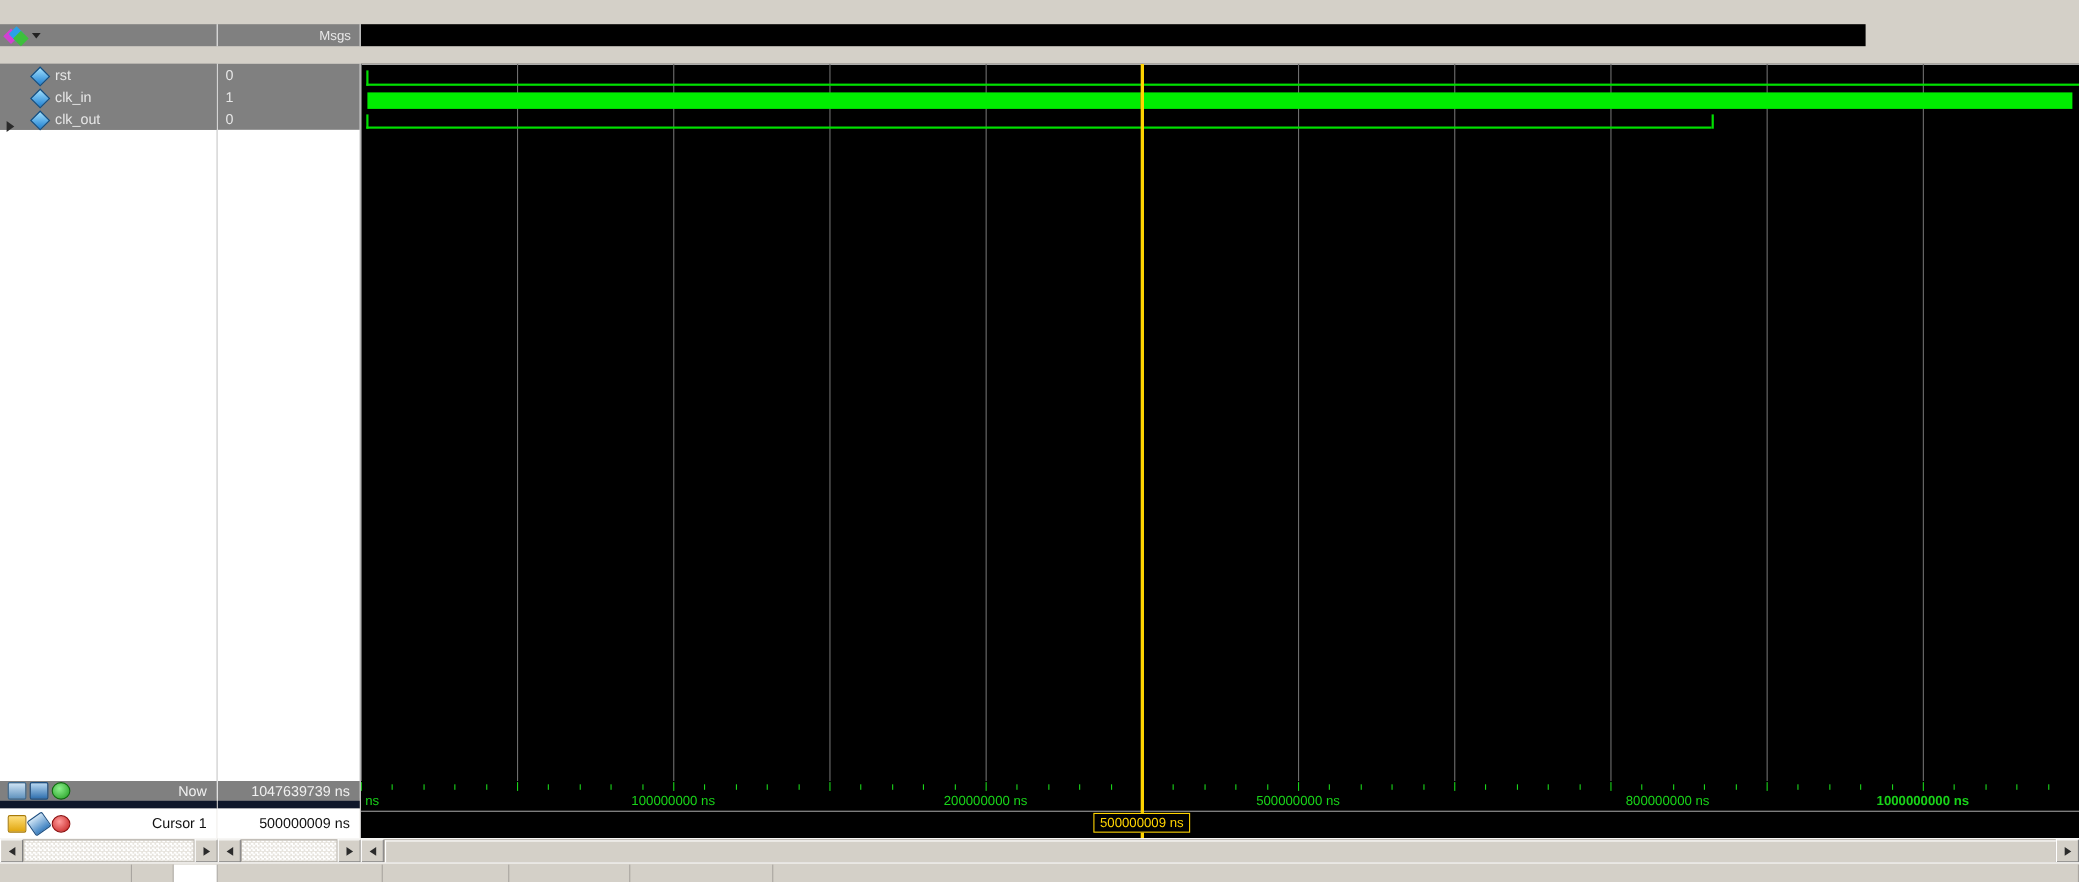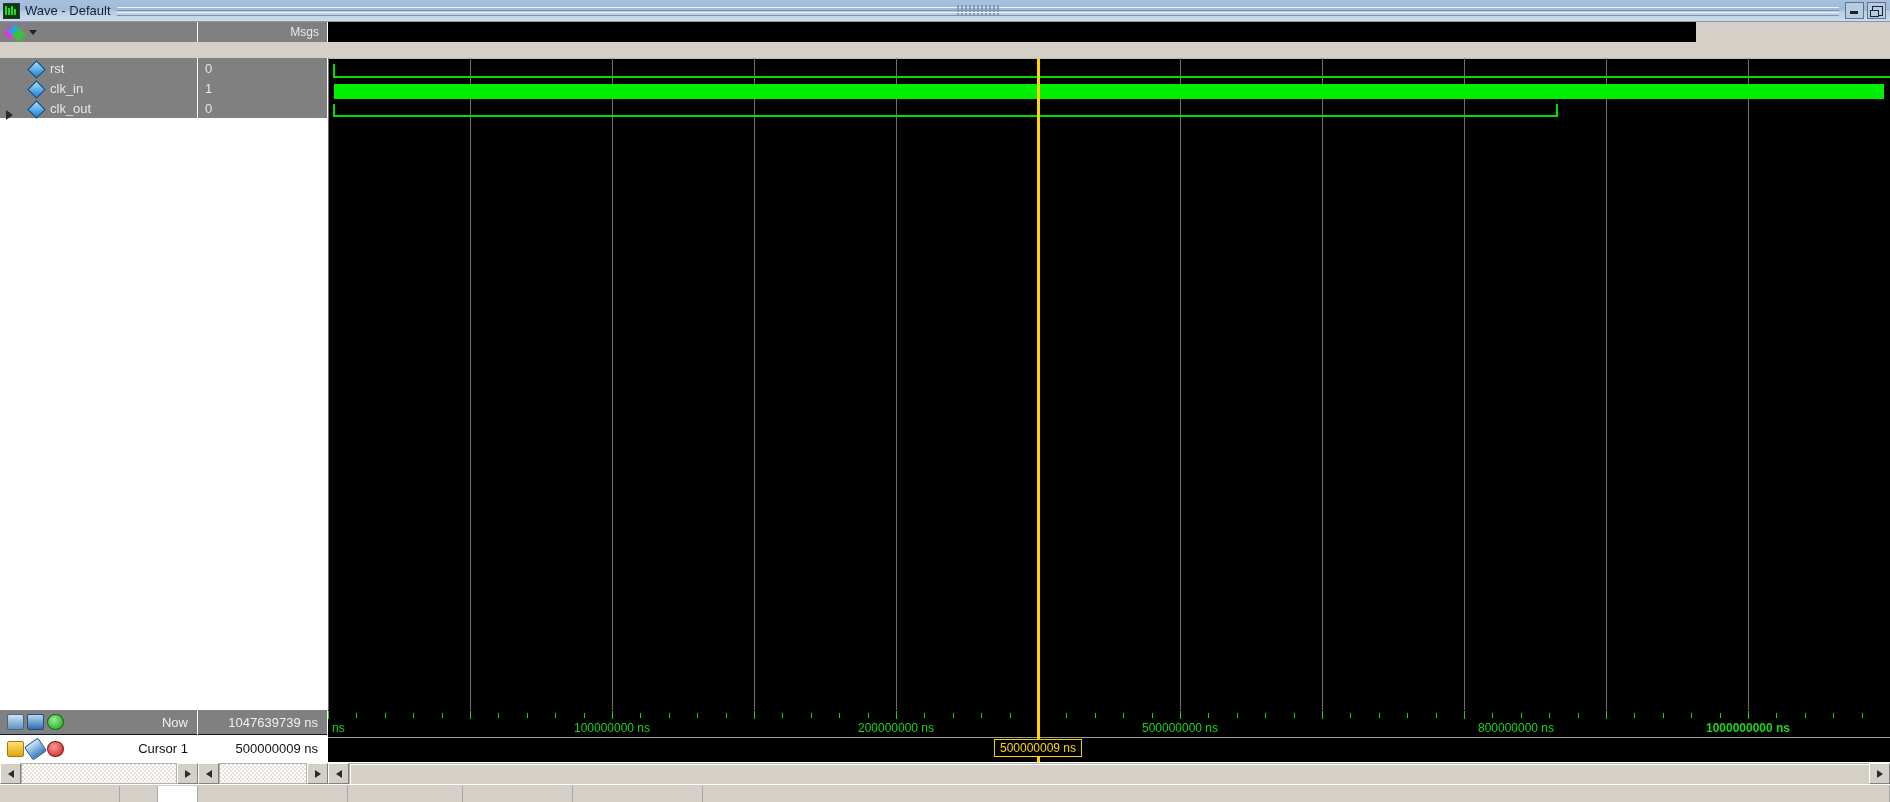--- a/index.html
+++ b/index.html
@@ -86,21 +86,21 @@
   .cursor{position:absolute;top:0;bottom:0;width:3px;background:#ffd400;}
   .cursor-red{position:absolute;width:3px;background:#e00000;}
 
   
   .footer{position:absolute;left:0;top:710px;width:1890px;height:52px;display:flex;}
   .f-left{width:198px;border-right:1px solid #fff;box-sizing:border-box;}
   .f-mid{width:130px;border-right:1px solid #fff;box-sizing:border-box;}
   .f-right{flex:1;background:#000;position:relative;overflow:hidden;}
   .f-now{height:25px;background:#808080;display:flex;align-items:center;
     justify-content:flex-end;padding-right:9px;color:#f0f0f0;font-size:13px;
-    box-sizing:border-box;border-bottom:1px solid #0f172a;}
+    box-sizing:border-box;border-bottom:7px solid #0f172a;}
   .f-cur{height:27px;background:#fff;display:flex;align-items:center;
     justify-content:flex-end;padding-right:9px;color:#111;font-size:13px;
     box-sizing:border-box;}
   .f-now.v{background:#808080;color:#f0f0f0;}
   .f-icons{position:absolute;left:7px;display:flex;gap:3px;align-items:center;}
   .mini{width:15px;height:14px;border-radius:2px;}
   .ic-save{background:linear-gradient(#cfe4f5,#5f91bd);border:1px solid #3d6a91;}
   .ic-win{background:linear-gradient(#b8d8f2,#2f6fae);border:1px solid #1d4f82;}
   .ic-add{background:radial-gradient(circle at 40% 35%,#8df08d,#1d9a1d);
     border-radius:50%;border:1px solid #0e6b0e;}
@@ -139,40 +139,20 @@
   .strip{position:absolute;left:0;top:784px;width:1890px;height:18px;
     background:#d4d0c8;border-top:1px solid #fff;display:flex;align-items:center;}
   .strip .cell{height:17px;border-right:1px solid #a9a5a0;box-sizing:border-box;
     display:flex;align-items:center;padding:0 4px;gap:4px;}
 </style>
 </head>
 <body>
 
 <div class="window">
 
-  <div class="titlebar">
-    <div class="tb-icon">
-      <i></i>
-        <i></i>
-        <i></i>
-        <i></i>
-    </div>
-    <div class="tb-title">Wave - Default</div>
-    <div class="tb-grip">
-      <div class="tb-drag"></div>
-    </div>
-    <div class="tb-btns">
-      <div class="tb-btn">
-          <span class="min"></span>
-        </div>
-      <div class="tb-btn">
-          <span class="restore"></span>
-        </div>
-    </div>
-  </div>
 
   <div class="hdrrow">
     <div class="hdr-names">
       <div class="diamond-logo">
         <span class="d1"></span>
           <span class="d2"></span>
           <span class="d3"></span>
       </div>
       <div class="caret"></div>
     </div>

